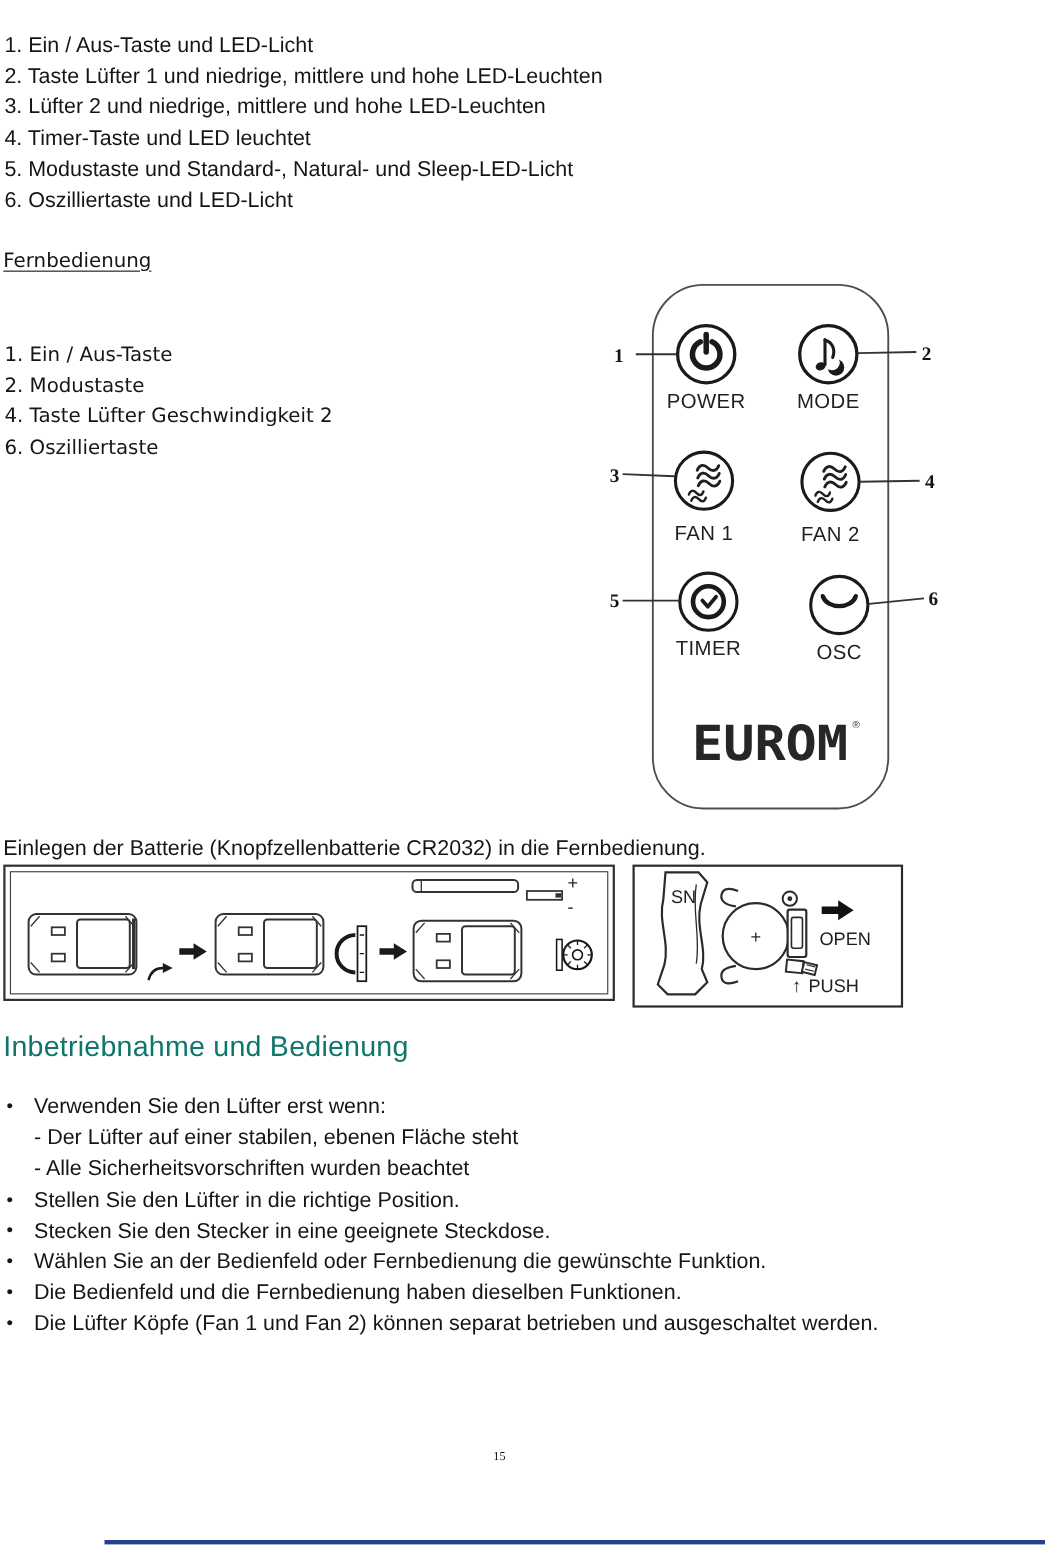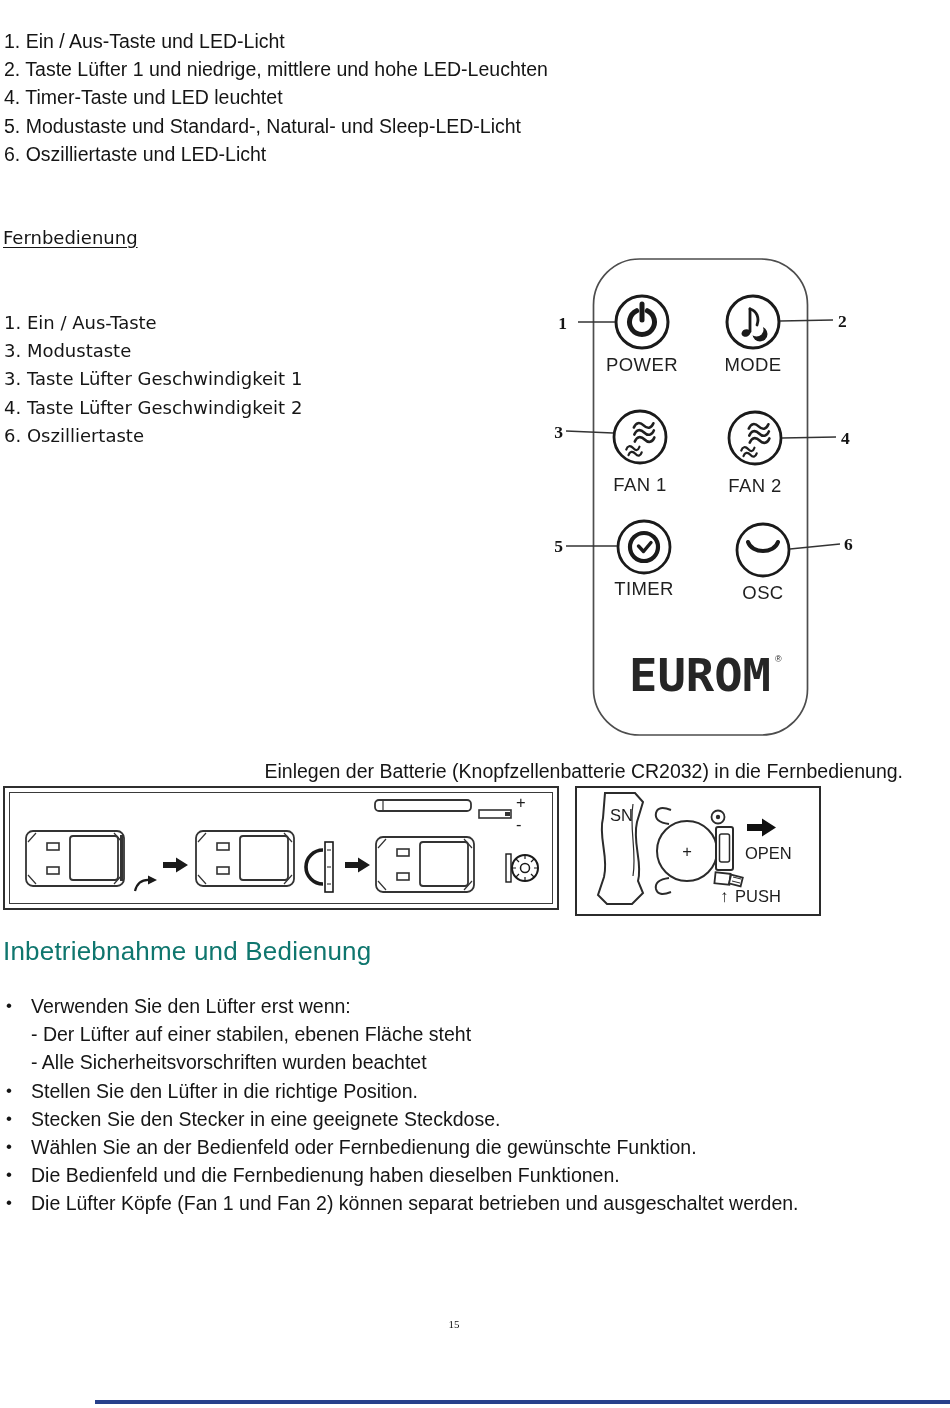--- a/index.html
+++ b/index.html
@@ -33,31 +33,31 @@
   .brand-text{font-family:"DejaVu Sans Mono",monospace;font-weight:700;font-size:44px;fill:#262626;}
 </style>
 </head>
 <body>
 
 <div class="page">
 
   <div class="abs cond" style="left:4px;top:27px;width:760px;">
     <div>1. Ein / Aus-Taste und LED-Licht</div>
     <div>2. Taste Lüfter 1 und niedrige, mittlere und hohe LED-Leuchten</div>
+    <div>3. Lüfter 2 und niedrige, mittlere und hohe LED-Leuchten</div>
     <div>4. Timer-Taste und LED leuchtet</div>
     <div>5. Modustaste und Standard-, Natural- und Sleep-LED-Licht</div>
     <div>6. Oszilliertaste und LED-Licht</div>
   </div>
 
   <div class="abs heading-underline" style="left:3px;top:227px;">Fernbedienung</div>
 
   <div class="abs wide" style="left:4px;top:309px;width:430px;">
     <div>1. Ein / Aus-Taste</div>
-    <div>3. Modustaste</div>
-    <div>3. Taste Lüfter Geschwindigkeit 1</div>
+    <div>2. Modustaste</div>
     <div>4. Taste Lüfter Geschwindigkeit 2</div>
     <div>6. Oszilliertaste</div>
   </div>
 
   <svg class="abs" style="left:545px;top:250px;" width="325" height="492" viewBox="0 0 325 492">
     <defs>
       <g id="fanwaves" fill="none" stroke="#1f1f1f" stroke-linecap="round">
         <g stroke-width="2.6">
           <path d="M -6,-11 c 3,-4.5 7,-4.5 10,0 c 3,4.5 7,4.5 10,0"></path>
           <path d="M -7,-4 c 3,-4.5 7,-4.5 10,0 c 3,4.5 7,4.5 10,0"></path>
@@ -120,21 +120,21 @@
       <line x1="245" y1="299" x2="295" y2="294"></line>
     </g>
     <text class="callout-num" x="22" y="79" text-anchor="end">1</text>
     <text class="callout-num" x="293" y="77">2</text>
     <text class="callout-num" x="18" y="188" text-anchor="end">3</text>
     <text class="callout-num" x="296" y="194">4</text>
     <text class="callout-num" x="18" y="302" text-anchor="end">5</text>
     <text class="callout-num" x="299" y="300">6</text>
   </svg>
 
-  <div class="abs cond" style="left:3px;top:757px;width:900px;text-align:right;">Einlegen der Batterie (Knopfzellenbatterie CR2032) in die Fernbedienung.</div>
+  <div class="abs cond" style="left:3px;top:757px;width:900px;">Einlegen der Batterie (Knopfzellenbatterie CR2032) in die Fernbedienung.</div>
 
   <div class="abs frame-outer" style="left:3px;top:786px;width:552px;height:120px;">
     <div class="frame-inner"></div>
     <svg class="abs" style="left:6px;top:6px;" width="540" height="108" viewBox="0 0 540 108">
       <defs>
         <g id="rback" fill="#fff" stroke="#333">
           <rect x="1" y="1" width="98" height="55" rx="7" stroke-width="1.8"></rect>
           <path d="M 3,12 L 11,3 M 3,45 L 11,54 M 97,45 L 89,54 M 97,12 L 89,3" stroke-width="1.2"></path>
           <rect x="22" y="13" width="12" height="7" stroke-width="1.6"></rect>
           <rect x="22" y="37" width="12" height="7" stroke-width="1.6"></rect>

